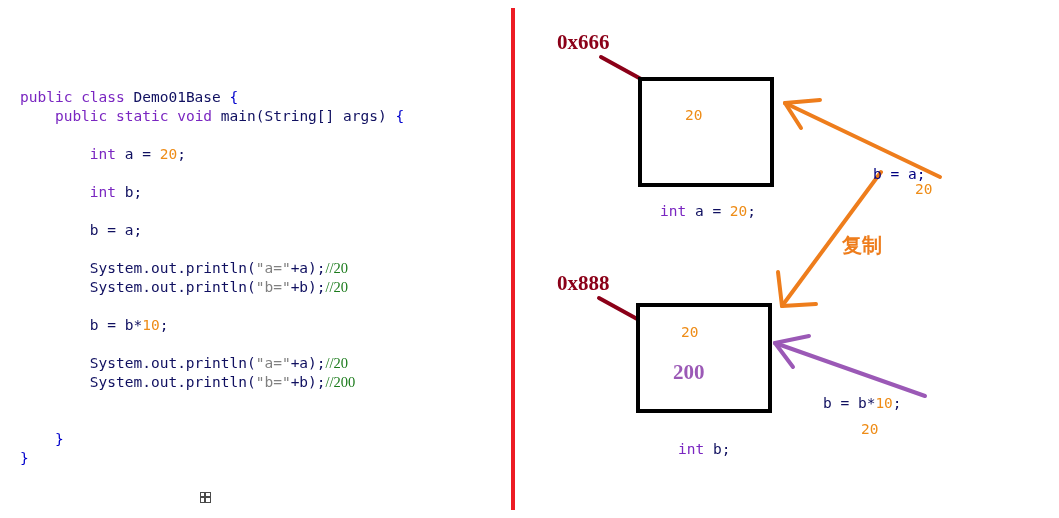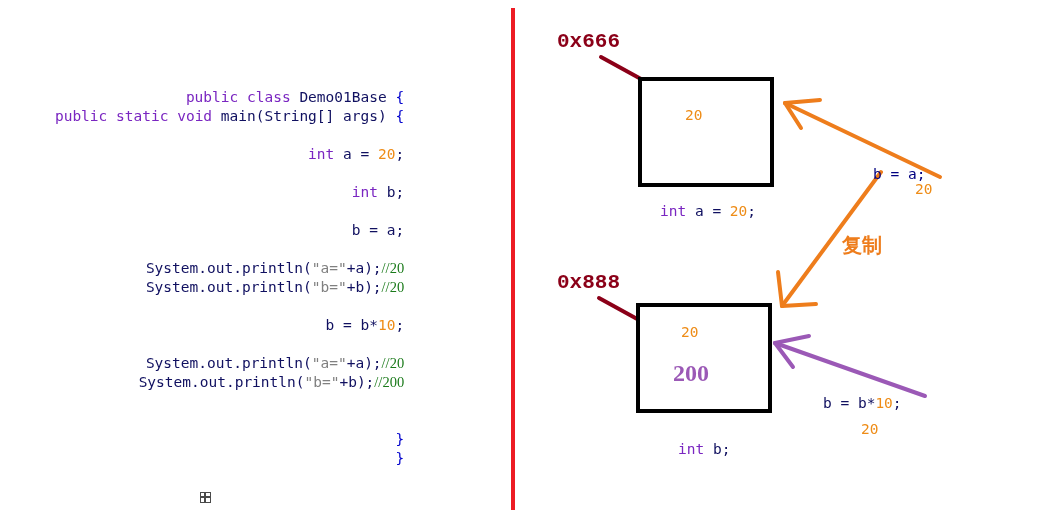--- a/index.html
+++ b/index.html
@@ -20,21 +20,21 @@
     position:absolute;left:0;top:0;width:500px;height:518px;
   }
   .code{
     position:absolute;left:20px;top:88px;
     font-family:"DejaVu Sans Mono", monospace;
     font-size:14.5px;
     line-height:19px;
     white-space:pre;
     color:#000080;
   }
-  .code .ln{display:block;height:19px;white-space:pre;text-align:right;}
+  .code .ln{display:block;height:19px;white-space:pre;}
   .code .ln.blank{height:19px;}
   .kw{color:#7a26c1;}
   .num{color:#ee8c17;}
   .str{color:#808080;}
   .cmt{color:#1a7a1a;font-family:Liberation Serif, serif;}
   .brc{color:#0000cc;}
   .plain{color:#000080;}
   .ident{color:#101060;}
 
   
@@ -54,39 +54,39 @@
     position:absolute;left:513px;top:0;width:546px;height:518px;
   }
   .memobox{
     position:absolute;border:4px solid #000000;background:#ffffff;box-sizing:border-box;
   }
   #box-a{left:125px;top:77px;width:136px;height:110px;}
   #box-b{left:123px;top:303px;width:136px;height:110px;}
 
   .addr{
     position:absolute;
-    font-family:Liberation Mono, monospace;
+    font-family:Liberation Serif, serif;
     font-size:21px;font-weight:bold;color:#8b0018;
     white-space:nowrap;
   }
   #addr-a{left:44px;top:30px;}
   #addr-b{left:44px;top:271px;text-align:right;}
 
   .boxval{
     position:absolute;
     font-family:"DejaVu Sans Mono", monospace;
     font-size:14.5px;color:#ee8c17;white-space:nowrap;
   }
   #val-a{left:172px;top:107px;}
   #val-b-old{left:168px;top:324px;}
 
   .boxval-new{
     position:absolute;left:160px;top:360px;
     font-family:"Liberation Serif", serif;
-    font-size:24px;font-weight:bold;color:#9b59b6;white-space:nowrap;
+    font-size:21px;font-weight:bold;color:#9b59b6;white-space:nowrap;
   }
 
   .caption{
     position:absolute;
     font-family:"DejaVu Sans Mono", monospace;
     font-size:14.5px;white-space:nowrap;color:#000080;
   }
   #cap-a{left:147px;top:203px;}
   #cap-b{left:165px;top:441px;}
 

